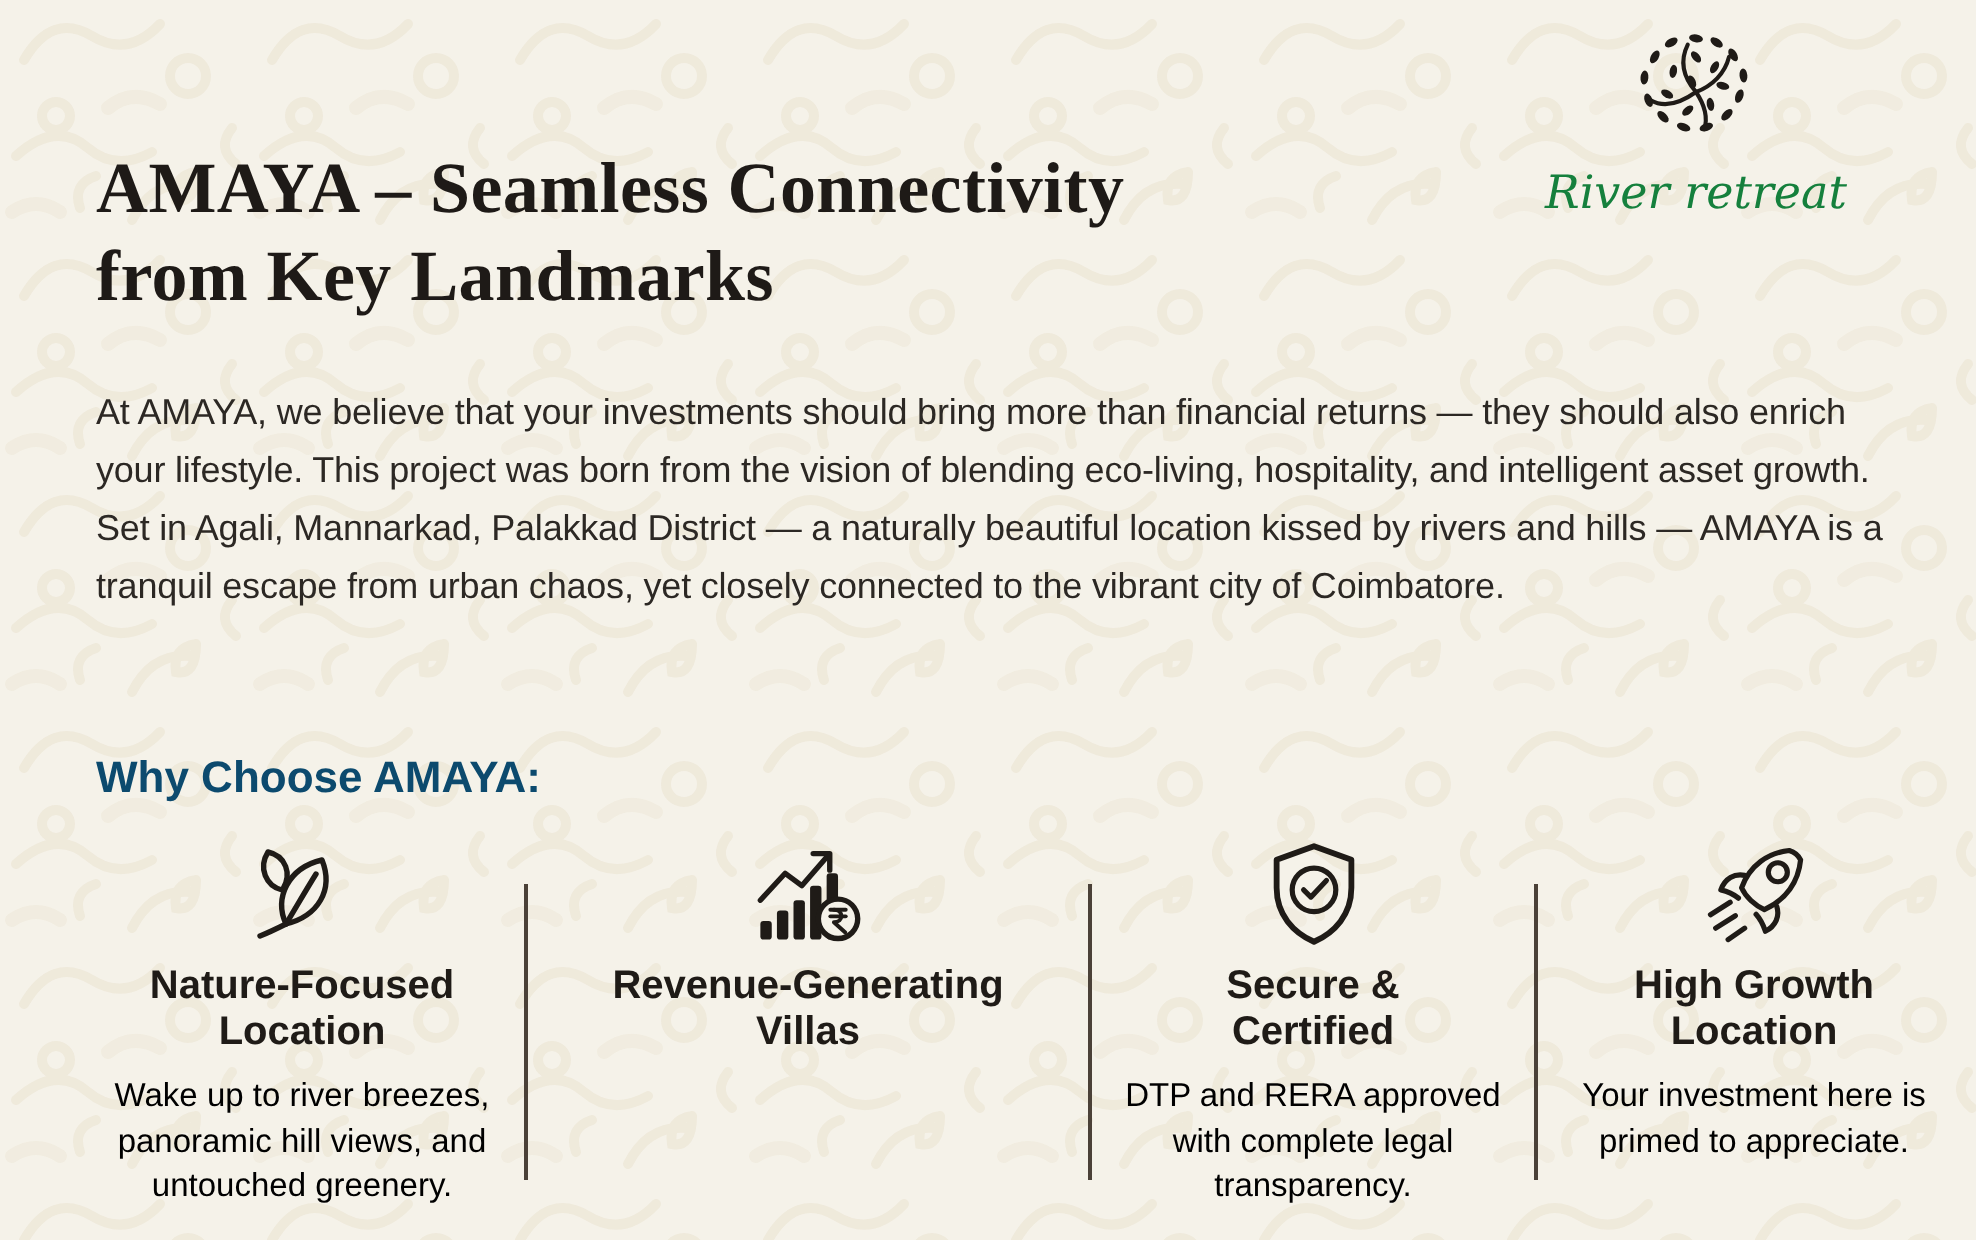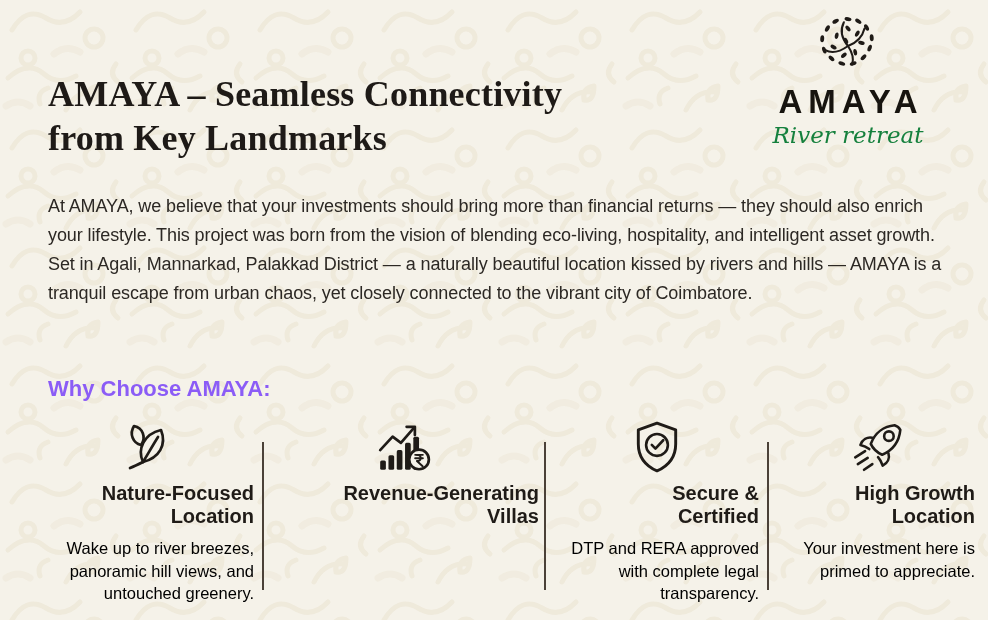--- a/index.html
+++ b/index.html
@@ -55,28 +55,28 @@
     font-size: 18px;
     line-height: 29px;
     color: #2c2824;
     letter-spacing: -0.1px;
   }
 
   .why-heading {
     position: absolute; left: 48px; top: 376px;
     font-size: 22px;
     font-weight: 700;
-    color: #8b5cf6;
+    color: #0c4a6e;
   }
 
   .features {
     position: absolute; left: 40px; top: 418px;
     display: flex; align-items: flex-start;
   }
-  .feature { text-align: right; }
+  .feature { text-align: center; }
   .feature.f1 { width: 222px; padding: 0 8px; }
   .feature.f2 { width: 280px; padding: 0 5px; }
   .feature.f3 { width: 221px; padding: 0 8px; }
   .feature.f4 { width: 216px; padding: 0 10px; }
   .icon-wrap {
     height: 58px;
     display: flex; align-items: center; justify-content: center;
     margin-bottom: 6px;
   }
   .feature-title {
@@ -155,21 +155,20 @@
         <ellipse cx="32" cy="15" rx="3.2" ry="1.8" transform="rotate(50 32 15)"></ellipse>
         <ellipse cx="41" cy="20" rx="3.2" ry="1.8" transform="rotate(120 41 20)"></ellipse>
         <ellipse cx="45" cy="29" rx="3.2" ry="1.8" transform="rotate(15 45 29)"></ellipse>
         <ellipse cx="39" cy="38" rx="3.2" ry="1.8" transform="rotate(80 39 38)"></ellipse>
         <ellipse cx="28" cy="41" rx="3.2" ry="1.8" transform="rotate(140 28 41)"></ellipse>
         <ellipse cx="18" cy="33" rx="3.2" ry="1.8" transform="rotate(30 18 33)"></ellipse>
         <ellipse cx="21" cy="22" rx="3.2" ry="1.8" transform="rotate(100 21 22)"></ellipse>
         <ellipse cx="30" cy="27" rx="3.2" ry="1.8" transform="rotate(65 30 27)"></ellipse>
       </g>
     </svg>
-    <div class="brand">AMAYA</div>
     <div class="tagline">River retreat</div>
   </div>
 
   <p class="intro">At AMAYA, we believe that your investments should bring more than financial returns — they should also enrich your lifestyle. This project was born from the vision of blending eco-living, hospitality, and intelligent asset growth. Set in Agali, Mannarkad, Palakkad District — a naturally beautiful location kissed by rivers and hills — AMAYA is a tranquil escape from urban chaos, yet closely connected to the vibrant city of Coimbatore.</p>
 
   <h2 class="why-heading">Why Choose AMAYA:</h2>
 
   <div class="features">
 
     <div class="feature f1">

